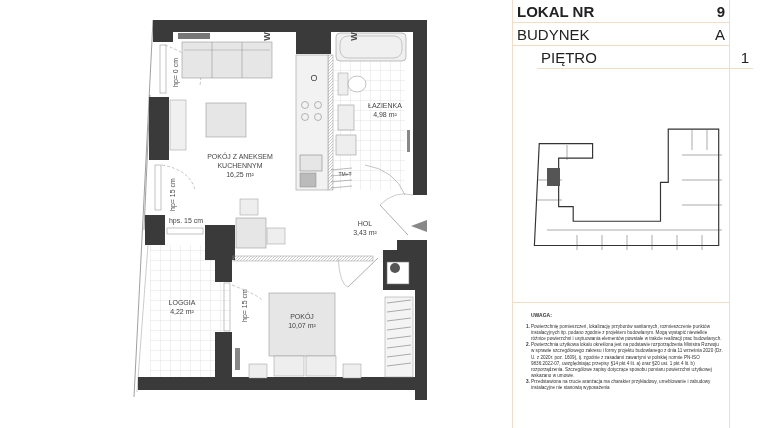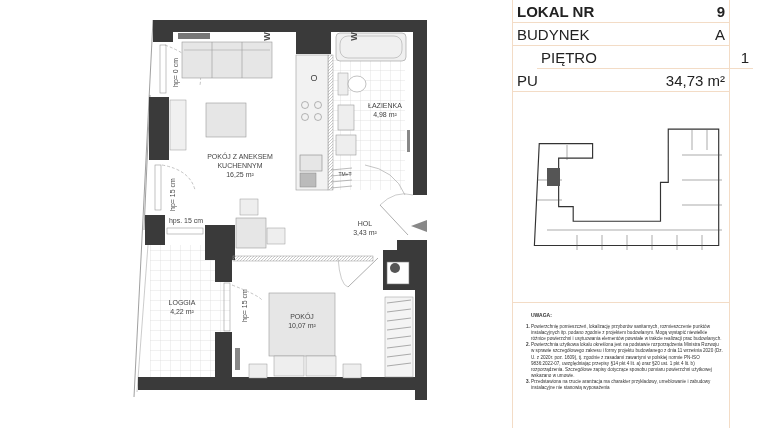--- a/index.html
+++ b/index.html
@@ -188,24 +188,20 @@
     <span>9</span>
   </div>
   <div class="row" style="top:23px;">
     <span>BUDYNEK</span>
     <span>A</span>
   </div>
   <div class="row" style="top:46px;margin-left:24px;">
     <span>PIĘTRO</span>
     <span>1</span>
   </div>
-  <div class="row" style="top:69px;">
-    <span>PU</span>
-    <span>34,73 m²</span>
-  </div>
 
   <svg class="mini" viewBox="0 0 210 200">
     <g fill="#fff" stroke="#333" stroke-width="1.2">
       <path d="M25 45 H80 V60 H45 V110 H60 V125 H150 V85 H158 V30 H210 V150 H20 Z" transform="translate(-2,0) scale(0.97)"></path>
     </g>
     <g fill="none" stroke="#555" stroke-width="0.5">
       <line x1="30" y1="130" x2="205" y2="130"></line>
       <line x1="60" y1="135" x2="60" y2="150"></line>
       <line x1="85" y1="135" x2="85" y2="150"></line>
       <line x1="110" y1="135" x2="110" y2="150"></line>

